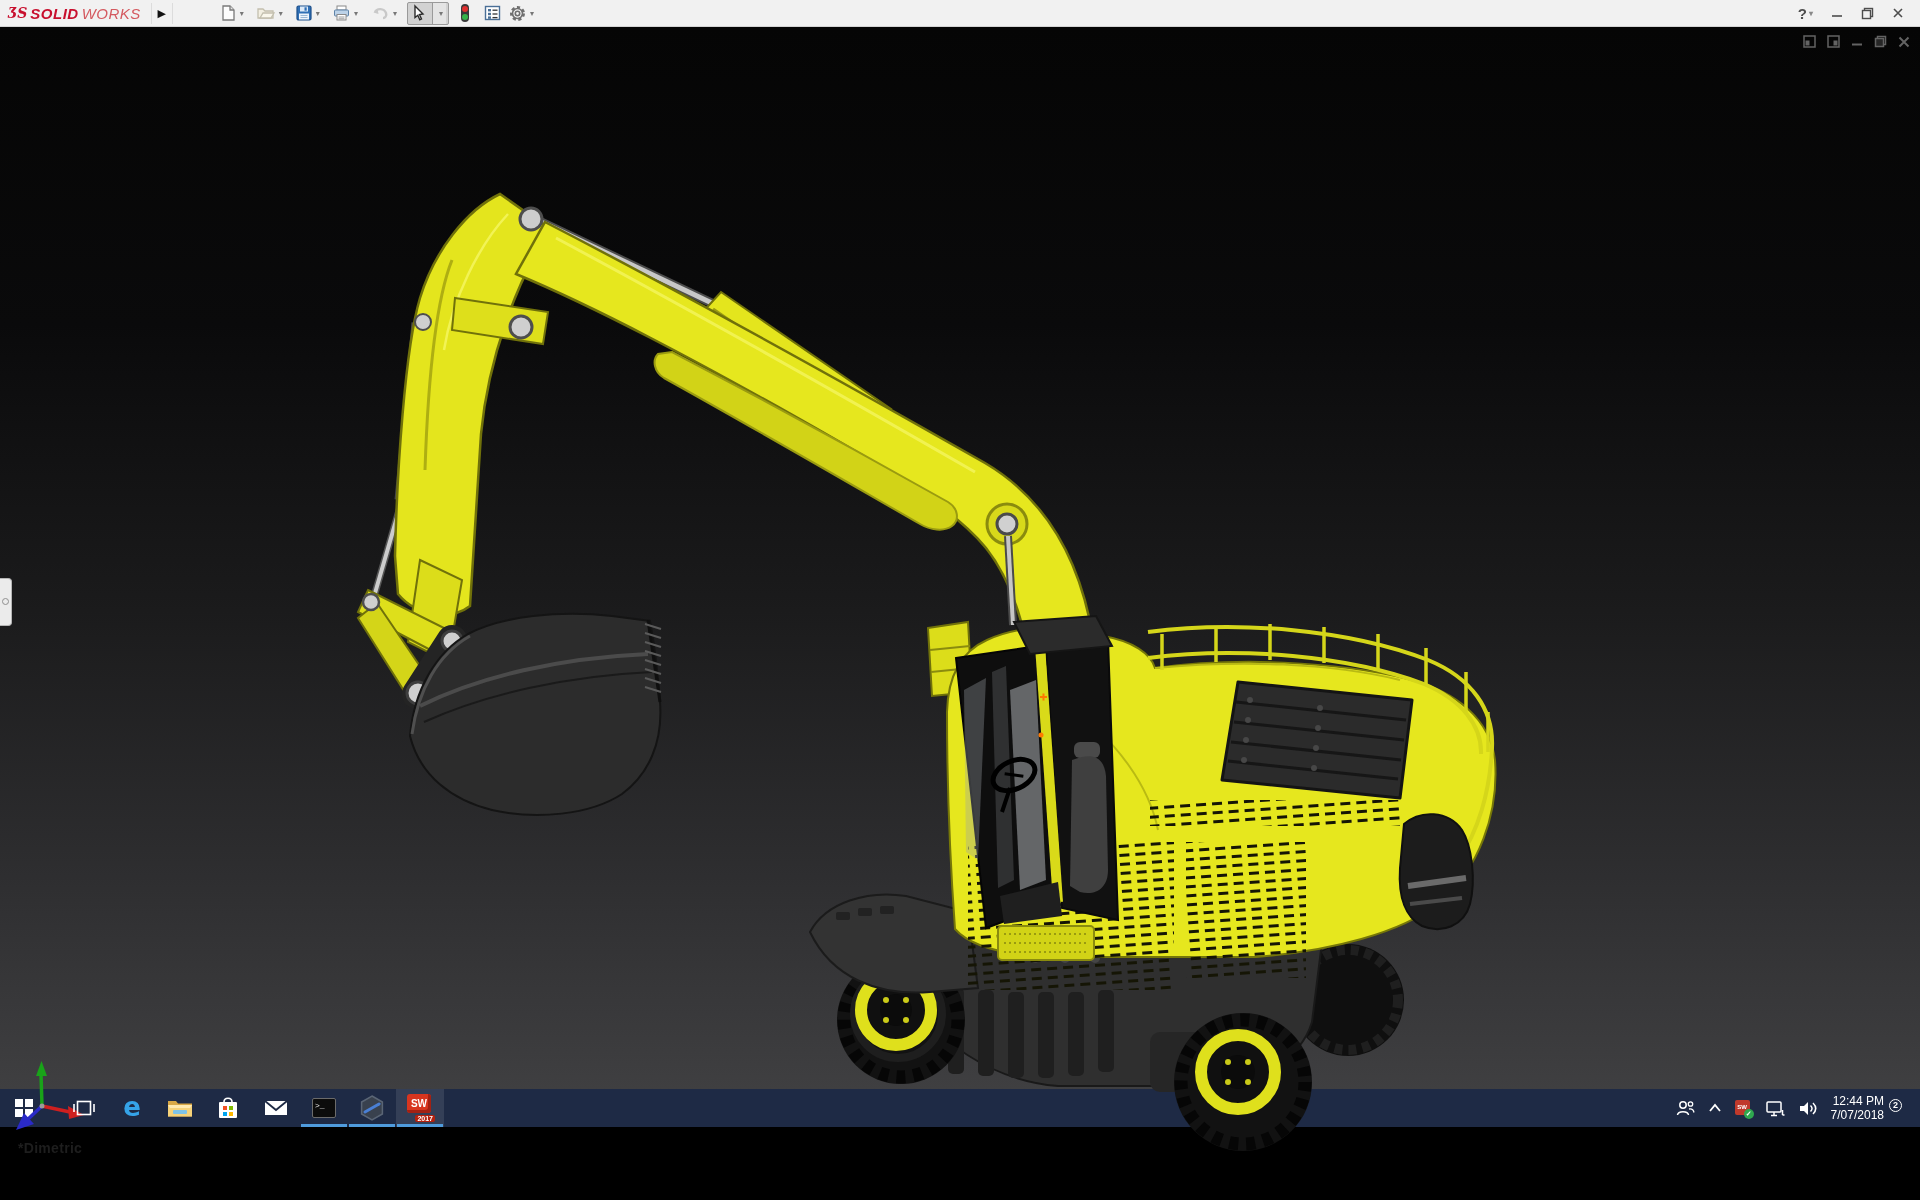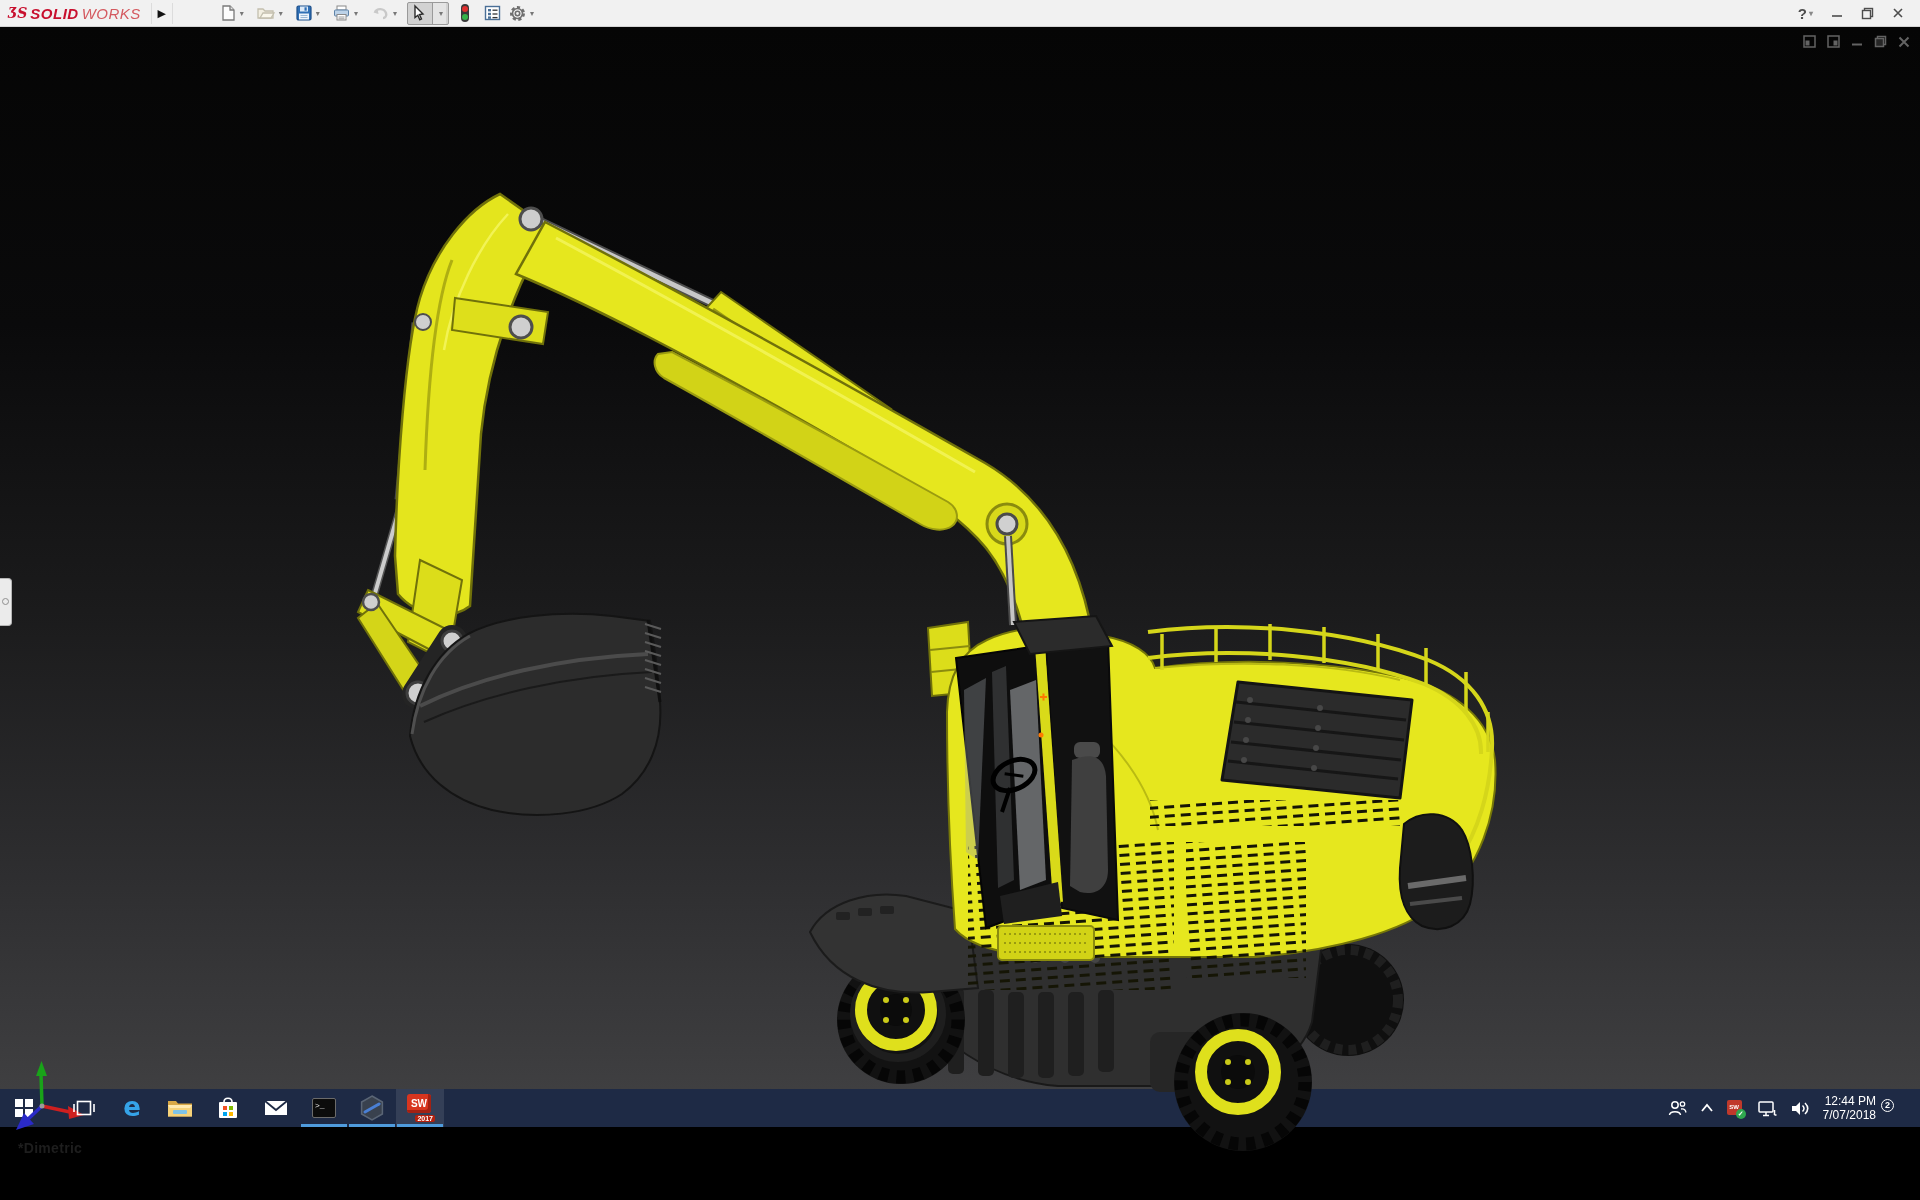--- a/index.html
+++ b/index.html
@@ -67,21 +67,21 @@
     line-height:1; transform:translateY(-1px);}
   .cmdbox { width:24px; height:20px; background:#0c0c0c; border:1px solid #6b6b6b; border-radius:2px;
     color:#e8e8e8; font-family:"Liberation Mono", monospace; font-size:8px; display:flex;
     align-items:flex-start; padding:2px 0 0 2px; }
   .swicon { position:relative; width:30px; height:28px; }
   .swcube { position:absolute; left:2px; top:0; width:24px; height:19px; background:#d8351f;
     border-radius:3px; color:#fff; font-weight:bold; font-size:10px; display:flex; align-items:center;
     justify-content:center; box-shadow:inset -3px -3px 0 #a32113; }
   .swyear { position:absolute; right:0; bottom:0; background:#b3200e; color:#fff; font-size:7px;
     font-weight:bold; padding:0 2px; border-radius:2px; }
-  .tray { margin-left:auto; display:flex; align-items:center; gap:13px; padding-right:12px; }
+  .tray { margin-left:auto; display:flex; align-items:center; gap:13px; padding-right:4px; }
   .trayic { display:flex; align-items:center; justify-content:center; cursor:pointer; color:#fff; }
   .sw-tray { position:relative; width:17px; height:17px; }
   .sw-tray .sq { position:absolute; inset:0 2px 2px 0; background:#c0392b; border-radius:2px;
     color:#fff; font-size:6px; font-weight:bold; display:flex; align-items:center; justify-content:center;}
   .sw-tray .chk { position:absolute; right:-2px; bottom:-2px; width:10px; height:10px; background:#2fa84f;
     border-radius:50%; color:#fff; font-size:7px; line-height:10px; text-align:center; font-weight:bold;}
   .clock { color:#fff; font-size:12px; text-align:right; line-height:14px; cursor:pointer; }
   .action { position:relative; cursor:pointer; }
   .action .bubble { width:19px; height:17px; background:#fff; border-radius:2px; position:relative; }
   .action .bubble i { position:absolute; left:3px; right:3px; height:2px; background:#1e2a45; }

